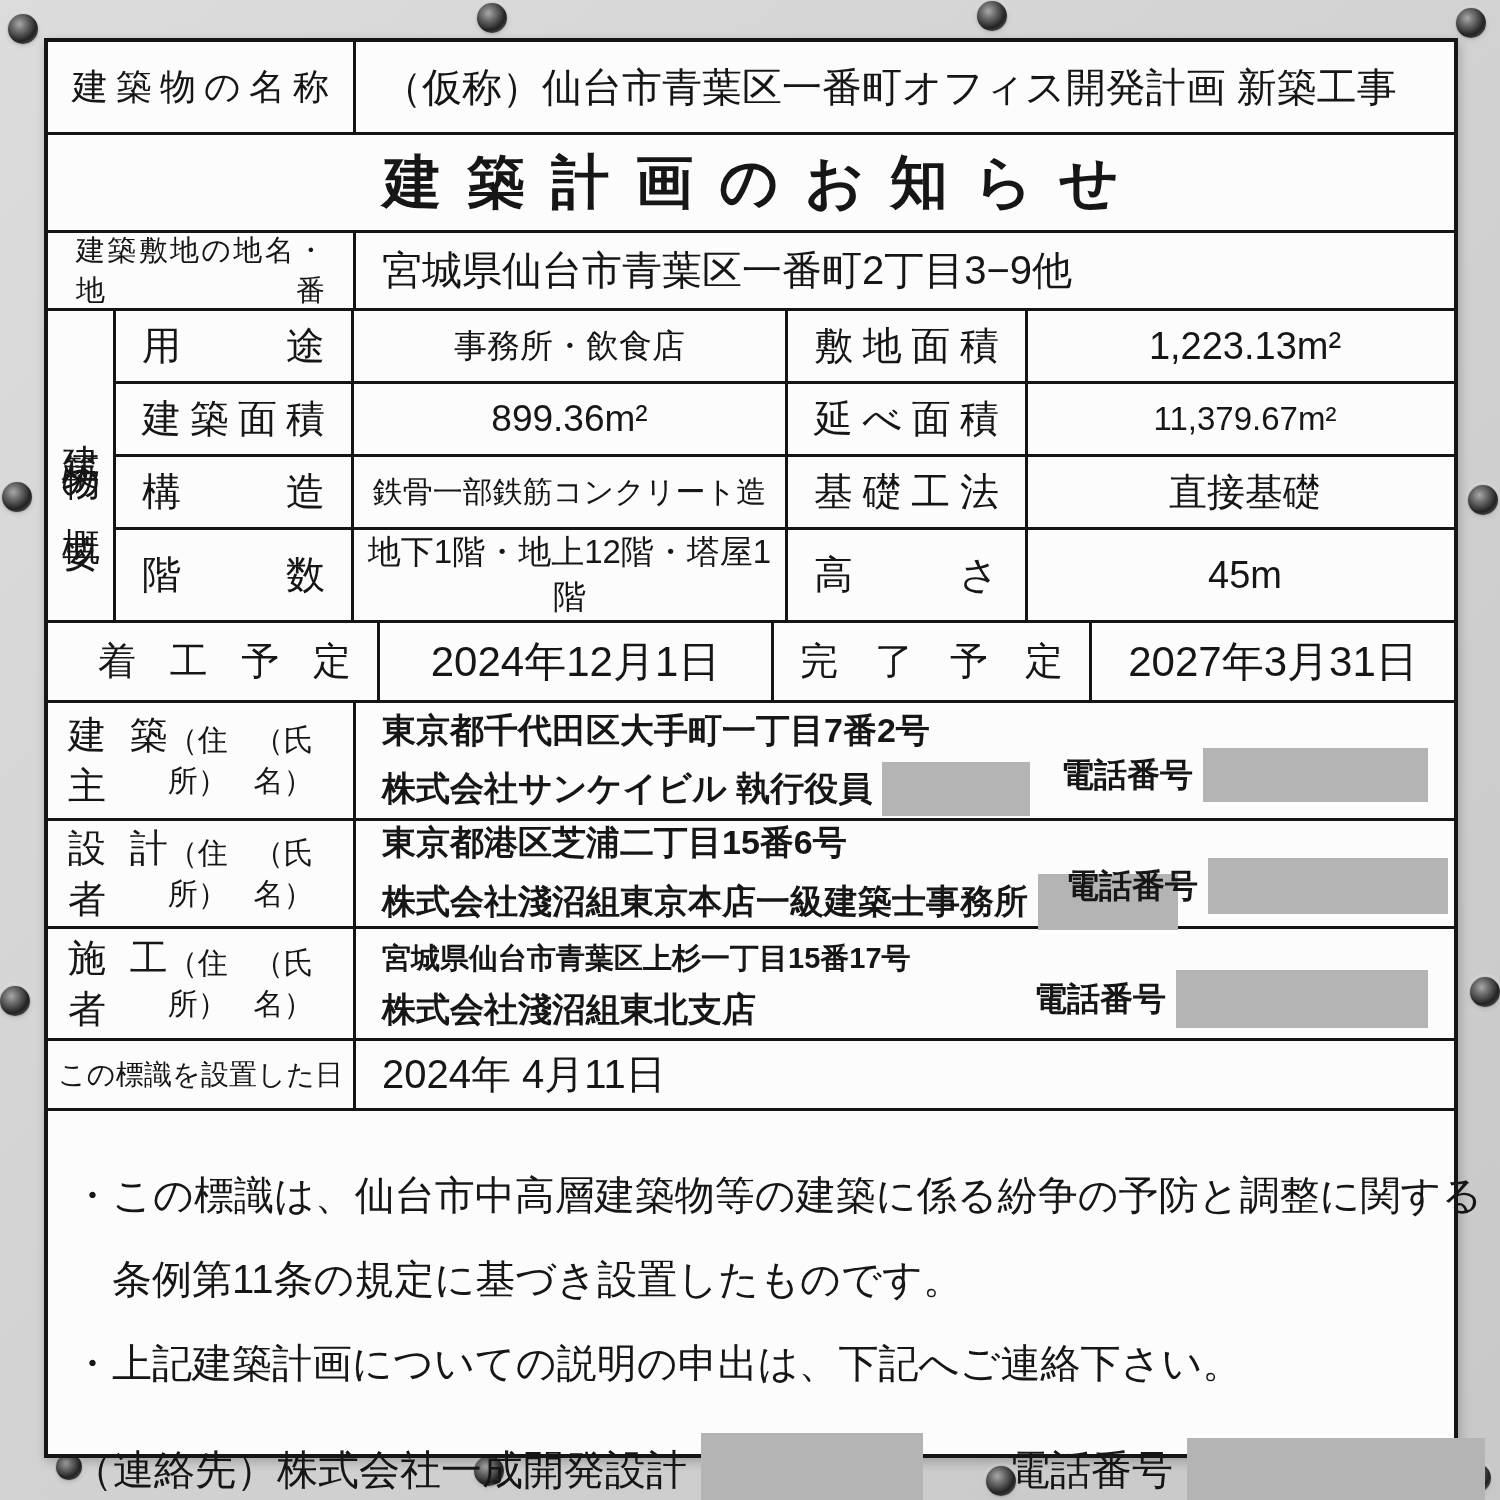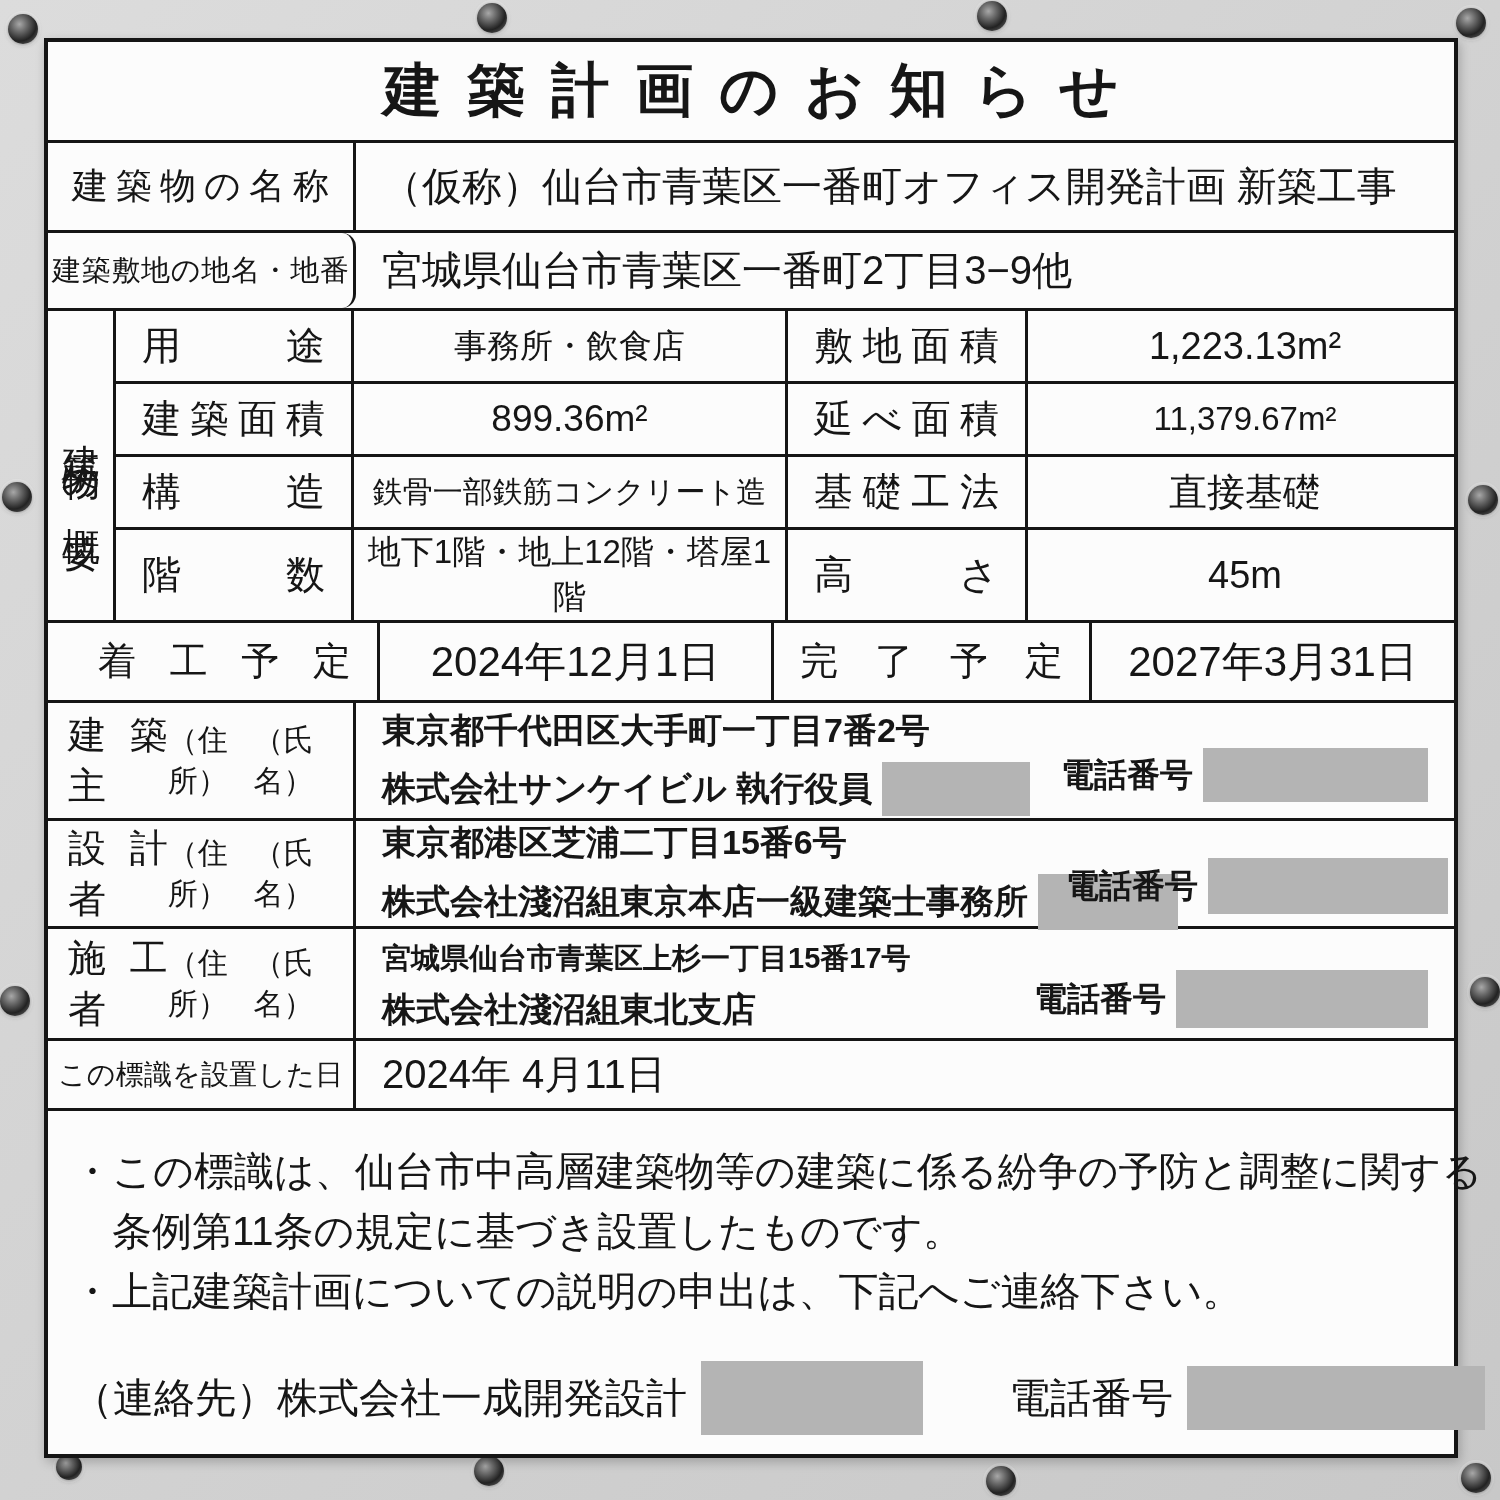--- a/index.html
+++ b/index.html
@@ -31,21 +31,21 @@
   
   .jl { display:block; width:100%; text-align:justify; text-align-last:justify; }
   
   .title-row { height:98px; align-items:center; justify-content:center; display:flex; }
   .title-row span { font-size:58px; font-weight:bold; letter-spacing:26px; padding-left:26px; white-space:nowrap; }
   
   .name-row { height:90px; }
   .addr-row { height:78px; }
   .label-col { width:308px; padding:0 24px; flex-shrink:0; }
   .label-col .jl { font-size:36px; }
-  .addr-row .label-col { padding:0 4px;border-radius:14px; }
+  .addr-row .label-col { padding:0 28px; }
   .addr-row .label-col .jl { font-size:29px; }
   .value-col { flex:1; padding:0 26px; font-size:40px; }
   
   .overview-row { height:312px; }
   .ov-header { width:68px; flex-shrink:0; display:flex; align-items:center; justify-content:center; border-right:3px solid #151515; }
   .vtext { writing-mode:vertical-rl; text-orientation:upright; font-size:38px; letter-spacing:10px; }
   .ov-grid { flex:1; display:flex; flex-direction:column; }
   .ov-row { flex:1; display:flex; border-top:3px solid #151515; }
   .ov-row:first-child { border-top:none; }
   .ov-l1 { width:238px; padding:0 26px; flex-shrink:0; }
@@ -71,21 +71,21 @@
   .nameline { display:flex; align-items:center; gap:10px; }
   .redact { background:#b4b4b4; display:inline-block; flex-shrink:0; }
   .phone { position:absolute; display:flex; align-items:center; gap:10px; font-size:33px; }
   
   .inst-row { height:70px; }
   .inst-row .label-col { padding:0 10px; }
   .inst-row .label-col .jl { font-size:28px; }
   .inst-row .value-col { font-size:40px; }
   
   .notes-block { flex:1; padding:30px 24px 0 24px; display:flex; flex-direction:column; }
-  .note-line { font-size:40px; line-height:1.5; white-space:nowrap; }
+  .note-line { font-size:40px; line-height:1.5; white-space:nowrap;margin-top:24px; }
   .contact-line { margin-top:40px; display:flex; align-items:center; font-size:41px; white-space:nowrap; }
   .contact-line .r1 { width:222px; height:74px; margin-left:14px; }
   .contact-line .phone-lbl { margin-left:86px; }
   .contact-line .r2 { width:298px; height:64px; margin-left:14px; }
 </style>
 </head>
 <body>
 
 <div class="photo">
 
@@ -97,29 +97,29 @@
   <div class="screw" style="left:0px;top:986px;"></div>
   <div class="screw" style="left:1468px;top:485px;"></div>
   <div class="screw" style="left:1470px;top:977px;"></div>
   <div class="screw" style="left:56px;top:1454px;width:26px;height:26px;"></div>
   <div class="screw" style="left:474px;top:1456px;"></div>
   <div class="screw" style="left:986px;top:1466px;"></div>
   <div class="screw" style="left:1461px;top:1463px;"></div>
 
   <div class="sign">
 
-    <div class="row title-row">
-      <span>建築計画のお知らせ</span>
-    </div>
-
     <div class="row name-row">
       <div class="cell label-col rb">
         <span class="jl">建築物の名称</span>
       </div>
       <div class="cell value-col">（仮称）仙台市青葉区一番町オフィス開発計画 新築工事</div>
+    </div>
+
+    <div class="row title-row">
+      <span>建築計画のお知らせ</span>
     </div>
 
     <div class="row addr-row">
       <div class="cell label-col rb">
         <span class="jl">建築敷地の地名・地番</span>
       </div>
       <div class="cell value-col">宮城県仙台市青葉区一番町2丁目3−9他</div>
     </div>
 
     <div class="row overview-row">

